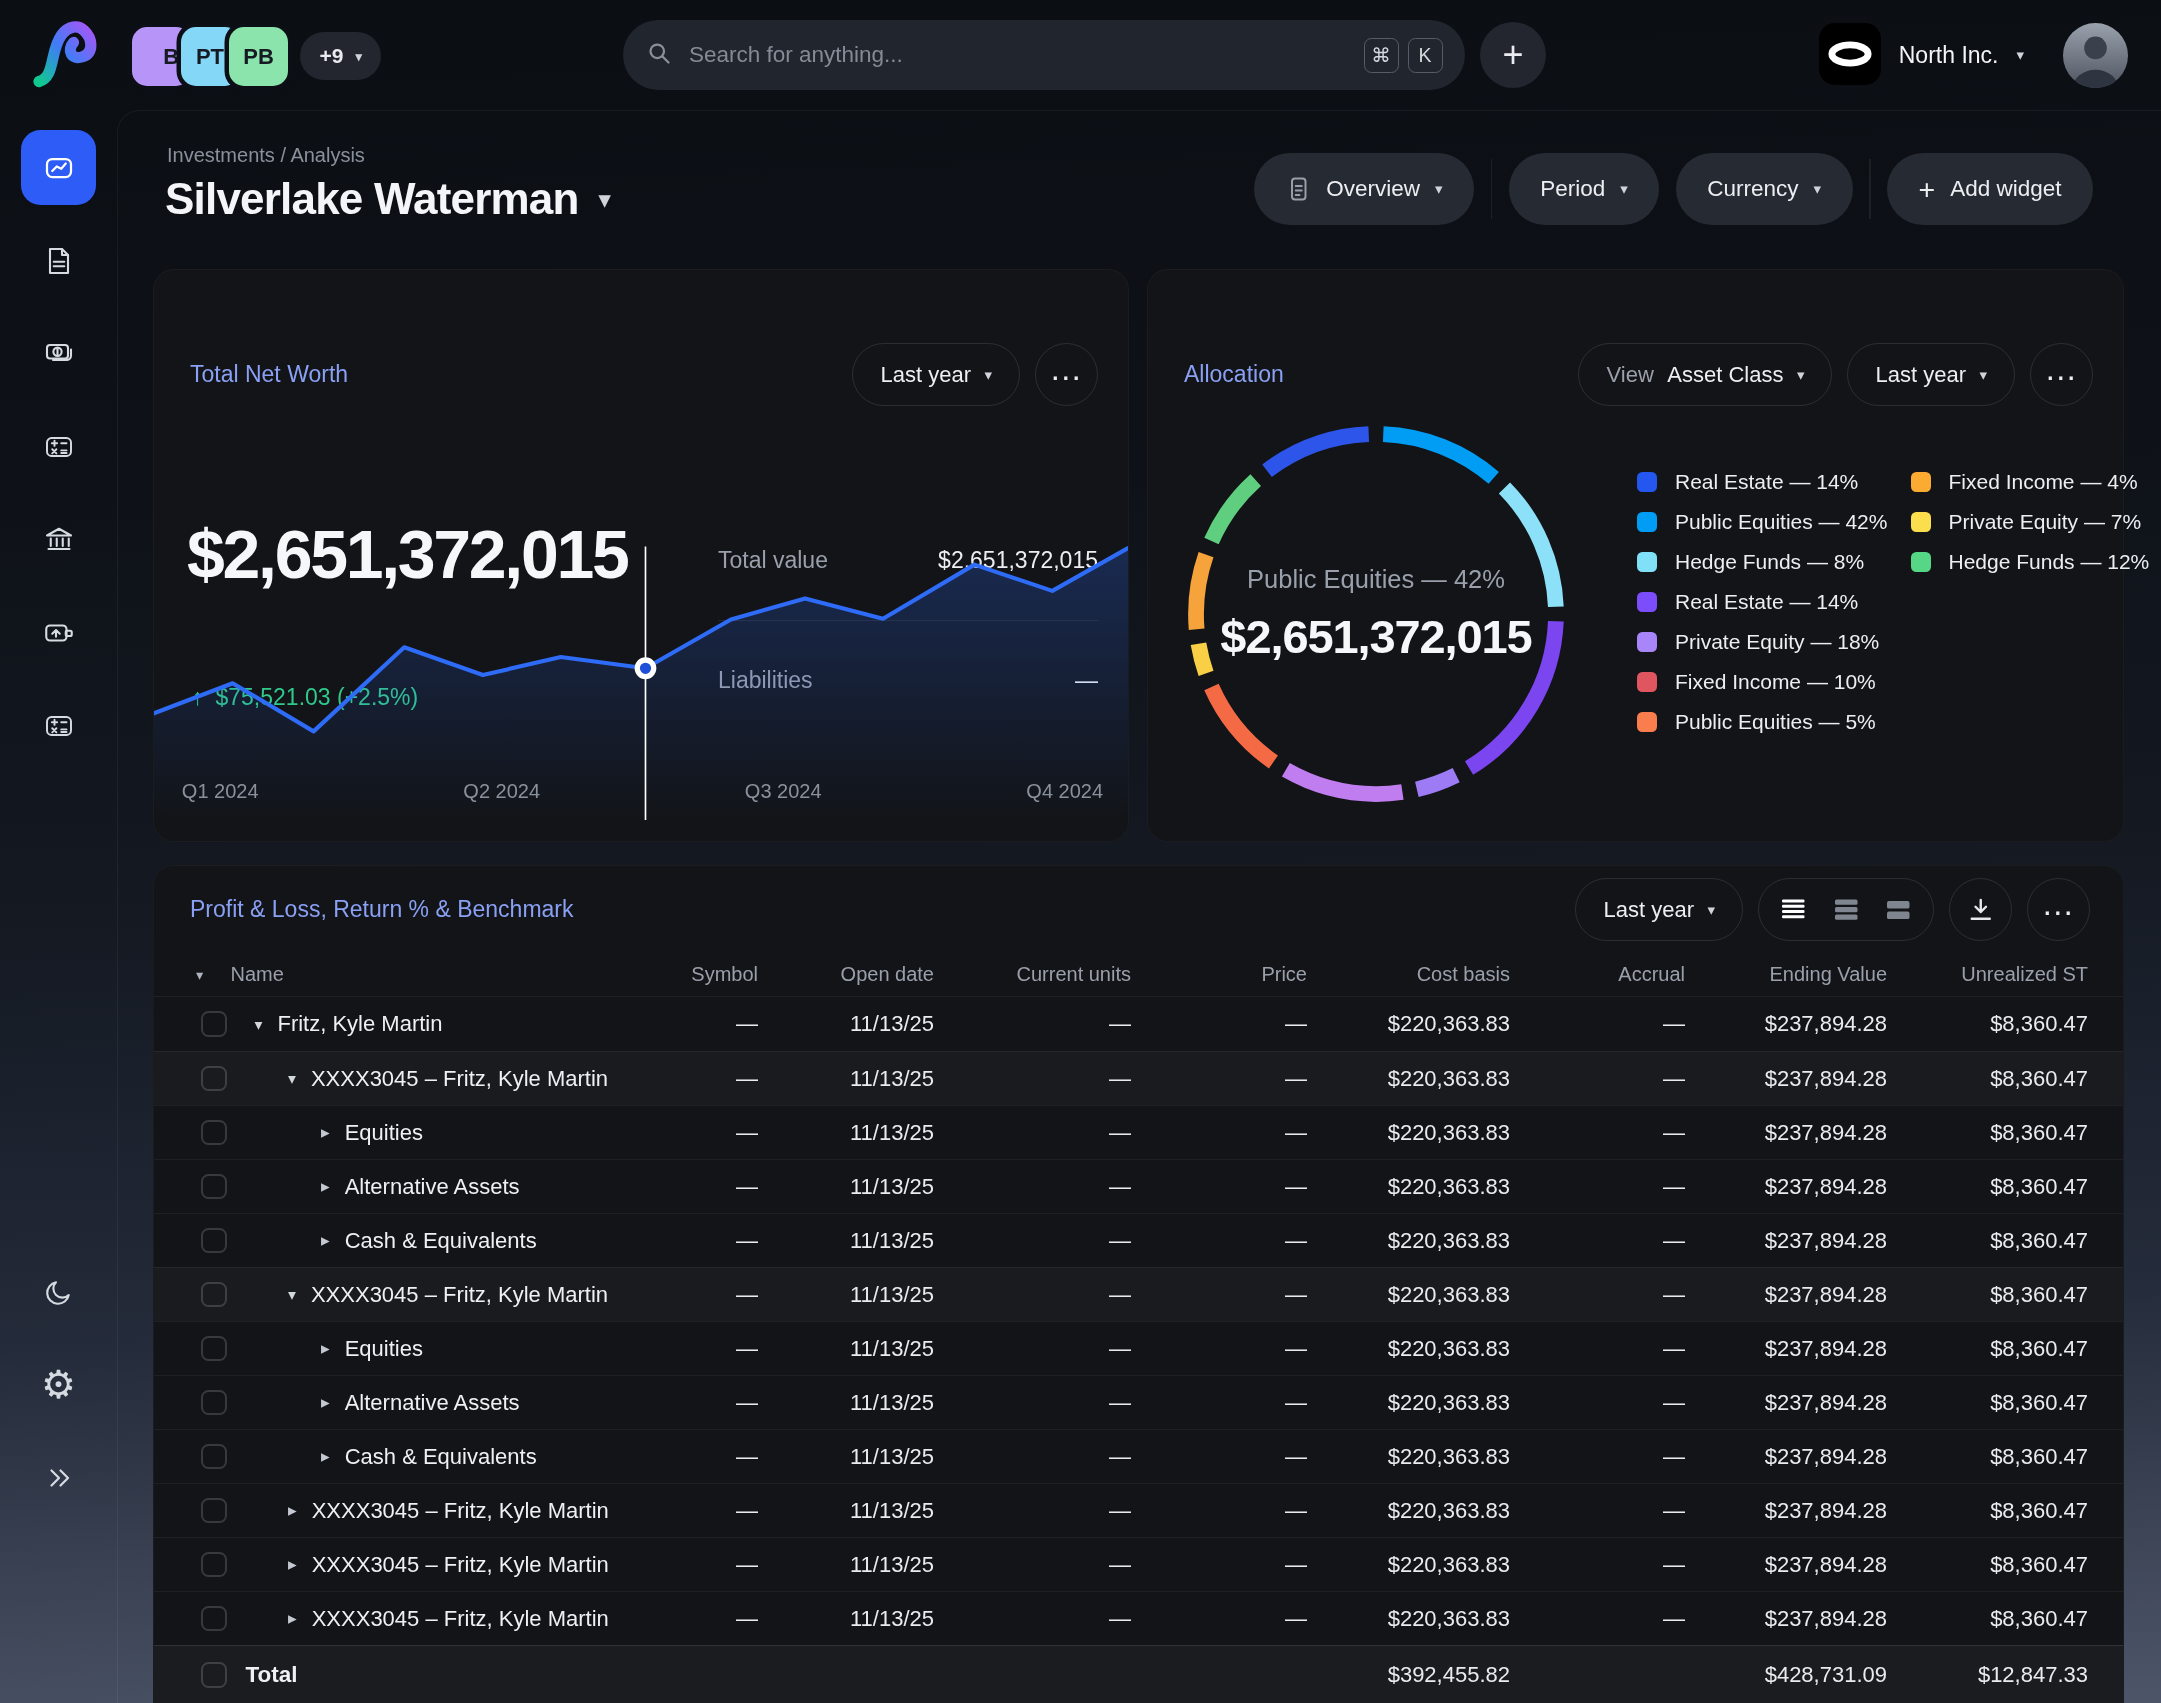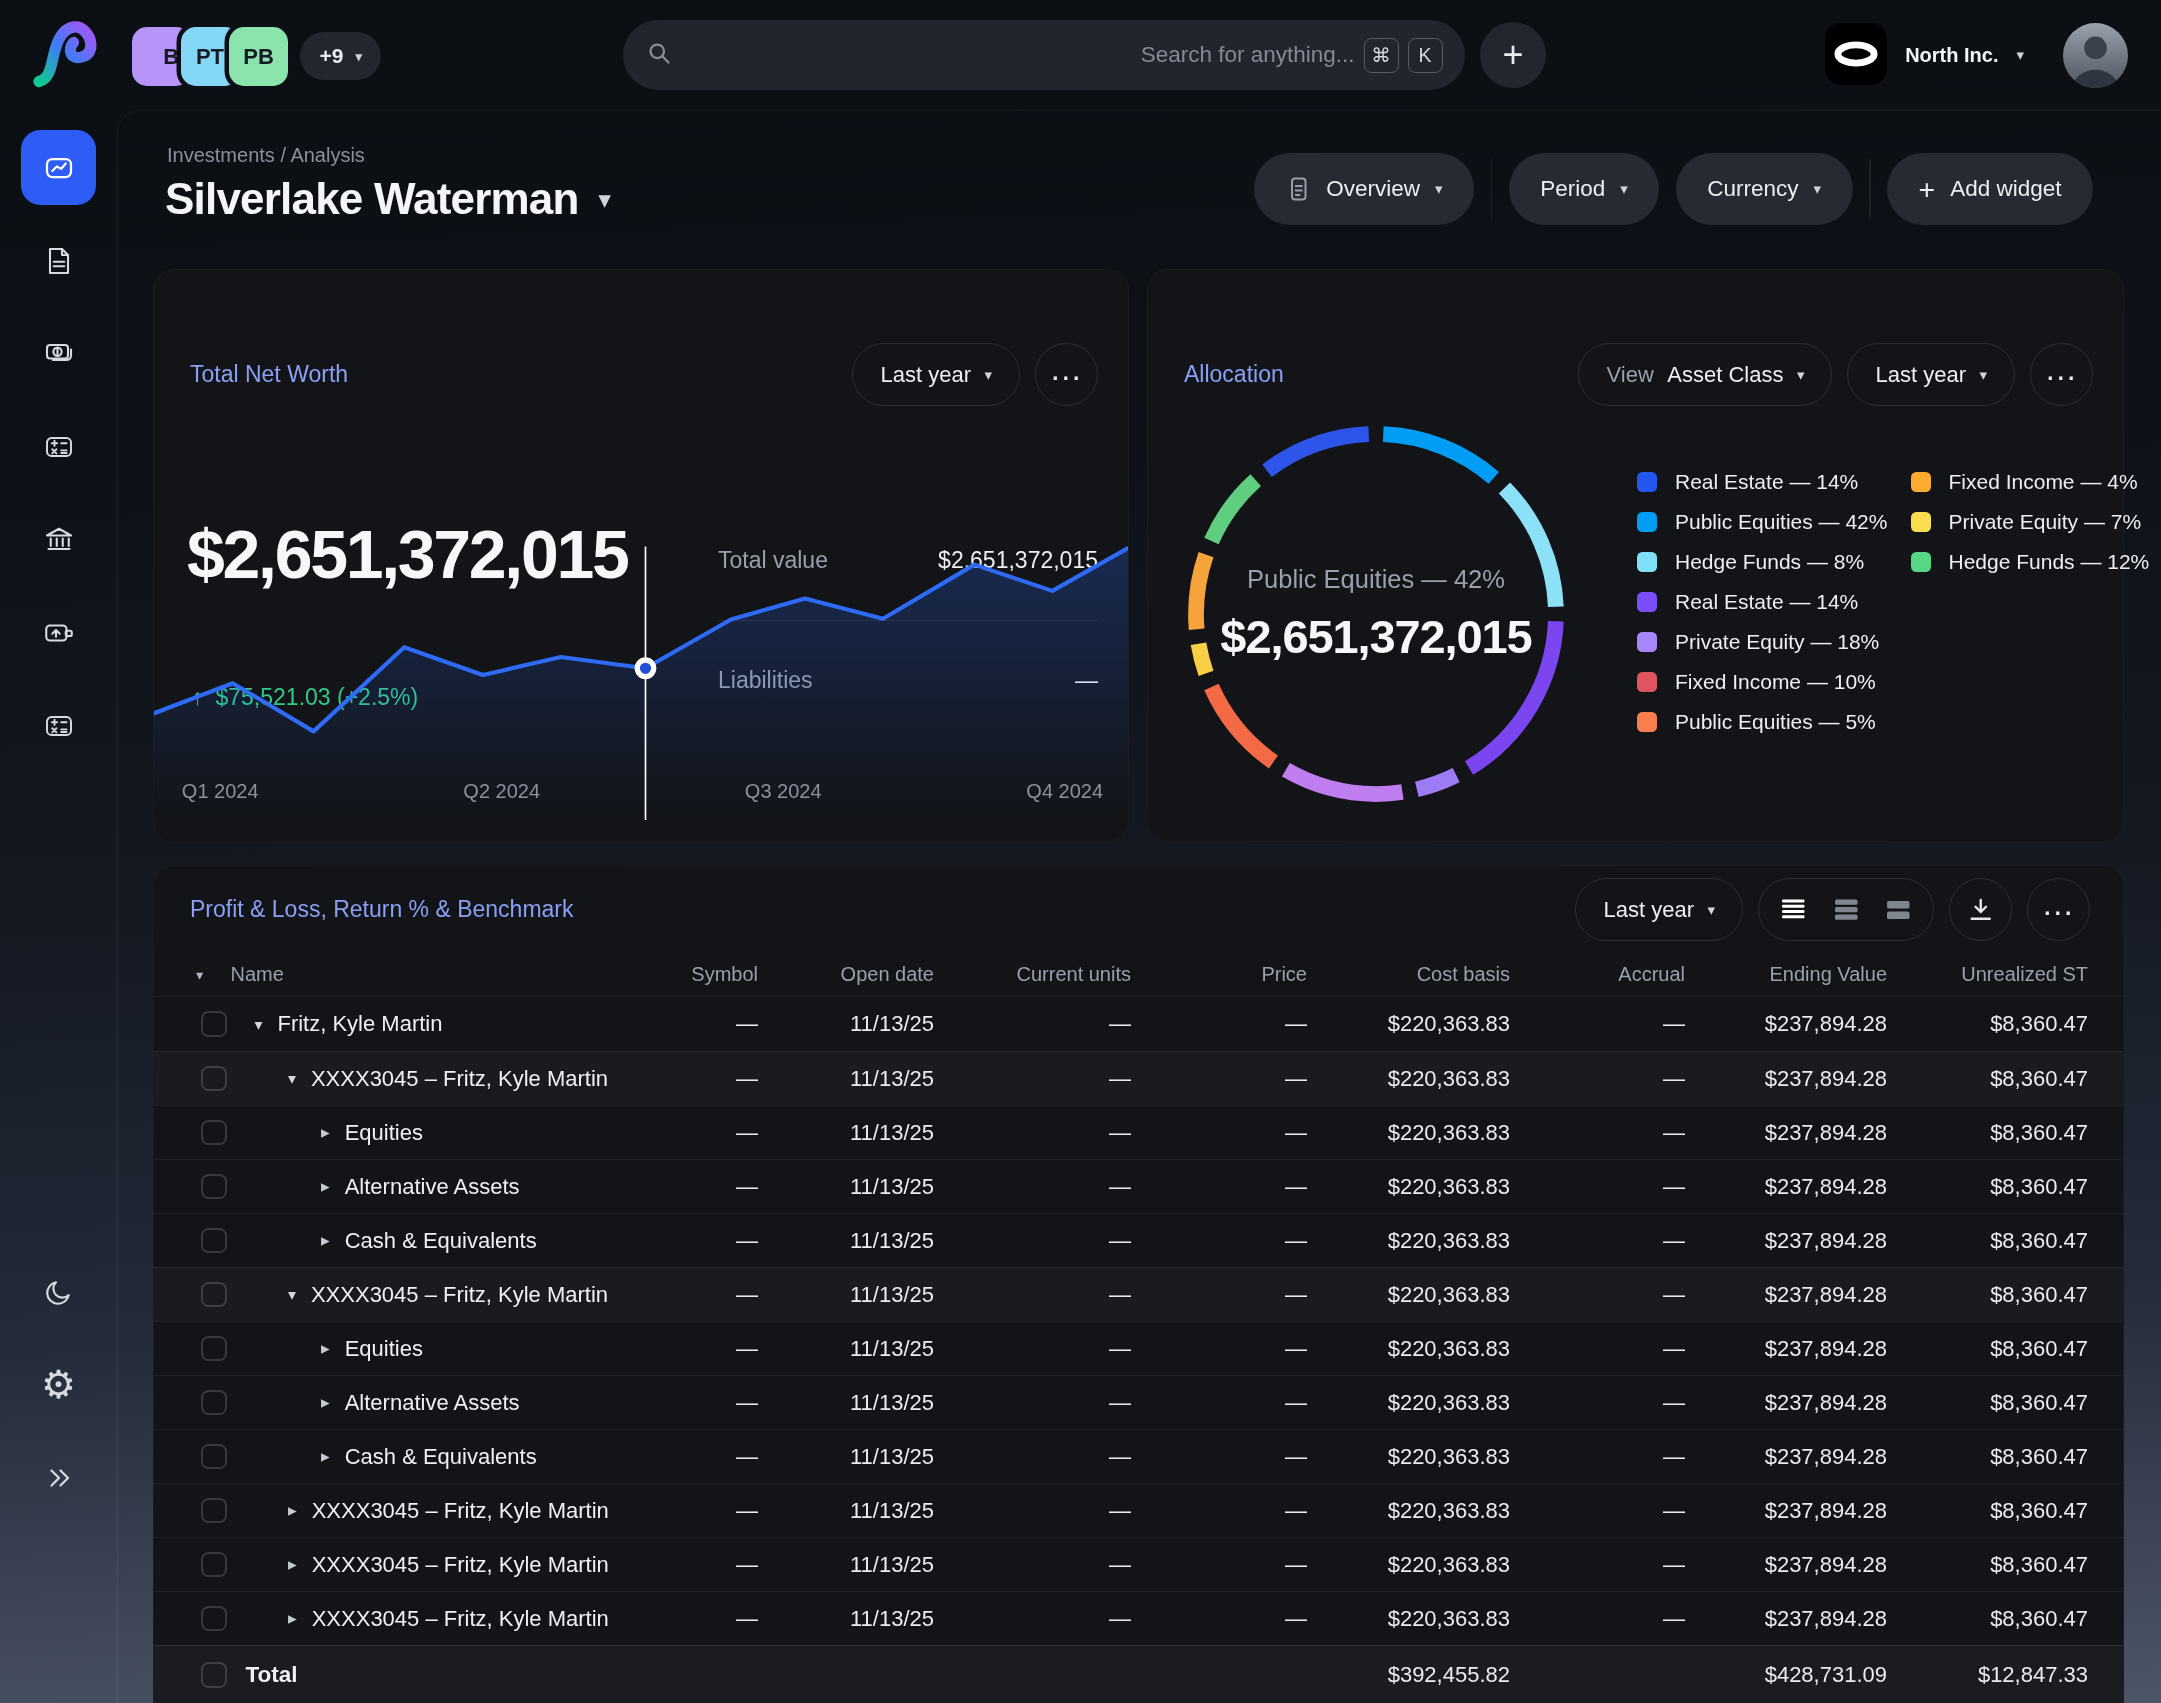--- a/index.html
+++ b/index.html
@@ -16,30 +16,30 @@
     box-shadow:0 0 0 4.5px #0c0f15; position:relative; }
   .more-chip { position:absolute; left:300px; top:32px; height:48px; padding:0 19.5px; border:none;
     border-radius:24px; background:#23262e; color:#e9ebf0; font-size:21px; font-weight:600;
     display:flex; align-items:center; gap:12px; font-family:inherit; cursor:pointer; }
   .caret { font-size:15px; color:#cfd3da; }
   .caret.sm { font-size:12.8px; }
   .caret.lg { font-size:22.5px; margin-left:7.5px; }
   .search { position:absolute; left:623px; top:20px; width:842px; height:70px; background:#21252d;
     border-radius:35px; display:flex; align-items:center; padding:0 22.5px; }
   .search input { flex:1; background:transparent; border:none; outline:none; font-size:22.5px;
-    color:#bef264; font-family:inherit; margin-left:16.5px;text-align:right; }
+    color:#bef264; font-family:inherit; margin-left:16.5px; }
   .search input::placeholder { color:#858b96; }
   .kbd { width:35px; height:35px; border:1.5px solid #575d68; border-radius:7.5px; color:#d4d8de;
     font-size:19.5px; display:flex; align-items:center; justify-content:center; margin-left:9px; }
   .plus-btn { position:absolute; left:1480px; top:22px; width:66px; height:66px; border-radius:50%;
     background:#23262e; border:none; color:#e9ebf0; font-size:36px; font-weight:300; cursor:pointer;
     display:flex; align-items:center; justify-content:center; font-family:inherit; }
   .org { position:absolute; right:137px; top:22.5px; height:65px; display:flex; align-items:center;
     gap:18px; cursor:pointer; }
-  .org-name { font-size:20px; font-weight:700; color:#f2f4f7; }
+  .org-name { font-size:23px; font-weight:400; color:#f2f4f7; }
   .avatar { position:absolute; right:33px; top:23px; width:65px; height:65px; border-radius:50%;
     overflow:hidden; background:linear-gradient(180deg,#99a1ac,#4e5560); cursor:pointer; }
 
   
   .sidebar { position:absolute; left:0; top:110px; bottom:0; width:117px; display:flex;
     flex-direction:column; align-items:center; padding:20px 0 171px; }
   .sitem { width:75px; height:75px; border-radius:19.5px; display:flex; align-items:center;
     justify-content:center; margin-bottom:18px; cursor:pointer; flex:none; }
   .sitem.active { background:#2e5cf6; }
   .spacer { flex:1; }

